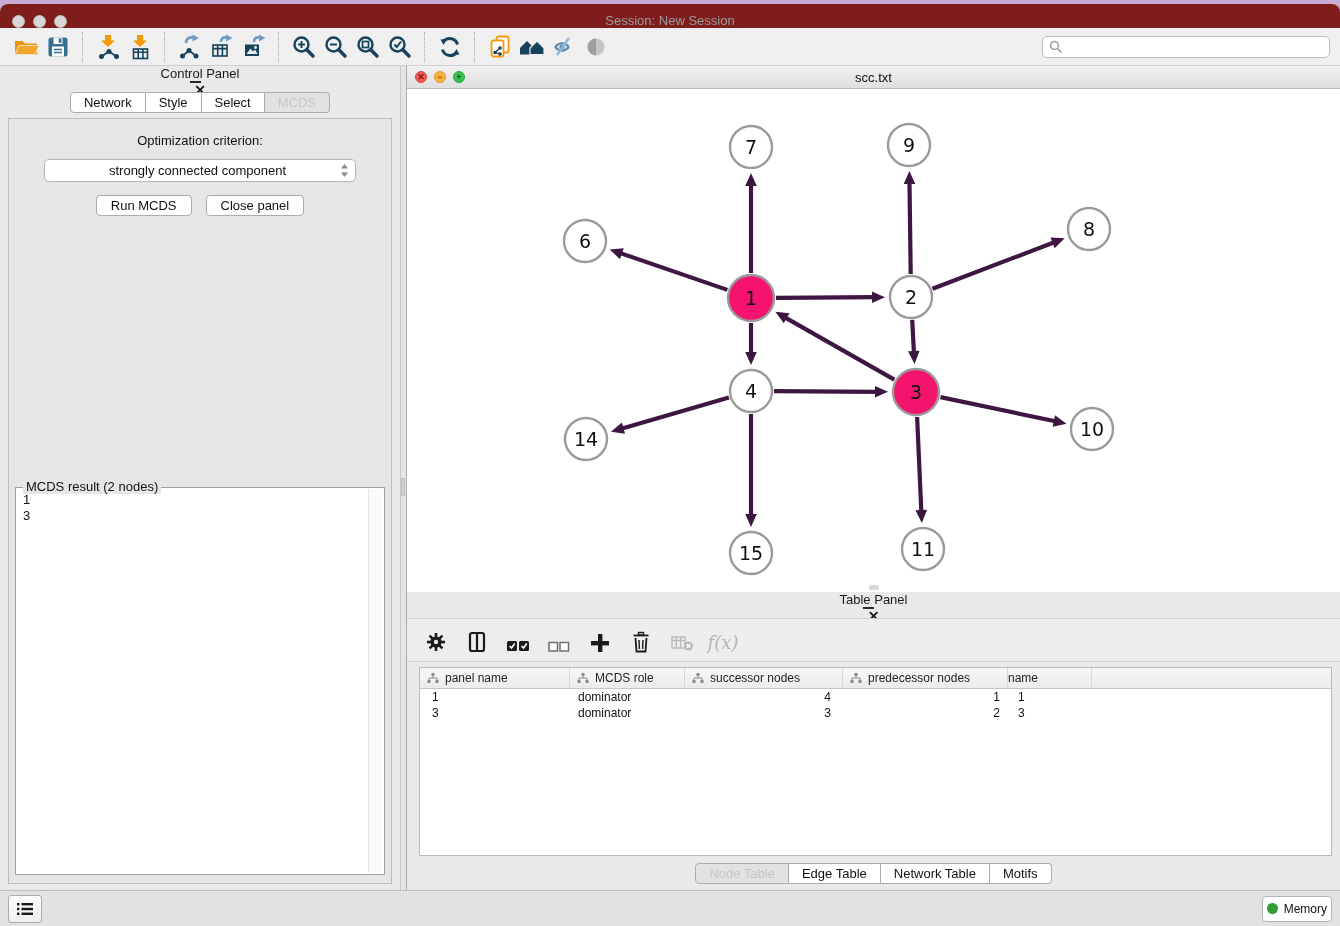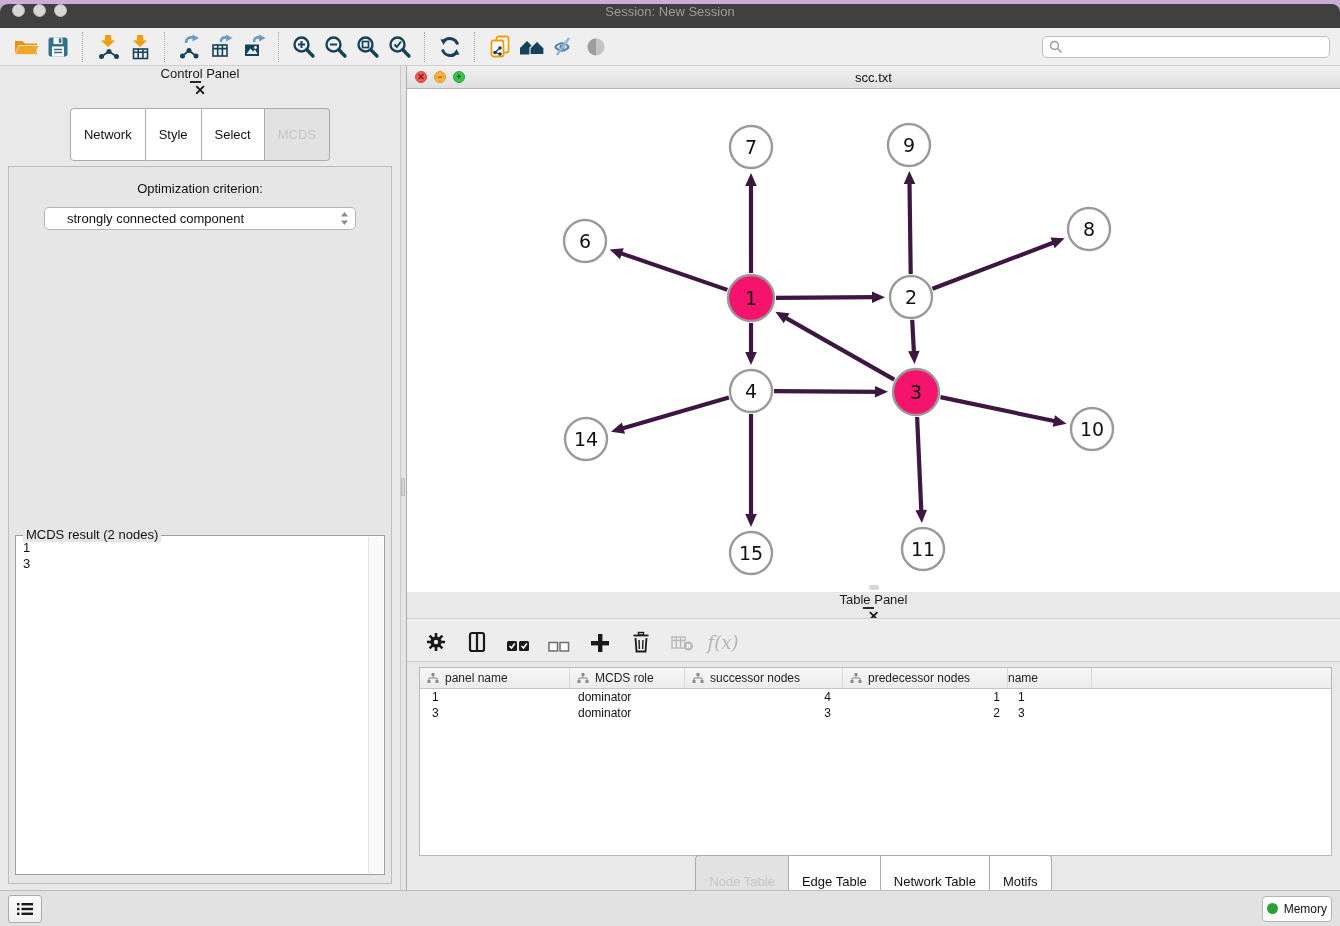--- a/index.html
+++ b/index.html
@@ -3,22 +3,22 @@
 <meta charset="utf-8">
 <style>
   html,body{margin:0;padding:0;}
   body{width:1340px;height:926px;position:relative;overflow:hidden;
        background:#C9ADD6;font-family:"Liberation Sans",sans-serif;
        -webkit-font-smoothing:antialiased;}
   .window{position:absolute;top:4px;left:0;right:0;bottom:0;background:#ECECEC;
           border-radius:8px 8px 0 0;overflow:hidden;}
 
   
-  .titlebar{position:absolute;top:0;left:0;right:0;height:24px;background:#404040;
-            border-bottom:1px solid #D9D9D9;display:flex;align-items:flex-start;}
+  .titlebar{position:absolute;top:0;left:0;right:0;height:24px;background:#7f1d1d;
+            border-bottom:1px solid #D9D9D9;display:flex;align-items:flex-end;}
   .traffic{display:flex;gap:8px;margin-left:12px;}
   .tl{width:13px;height:13px;border-radius:50%;box-sizing:border-box;display:flex;
       align-items:center;justify-content:center;font-size:9px;line-height:1;font-weight:bold;}
   .tl.gray{background:#D7D7D7;border:1px solid #BBBBBB;}
   .tl.red{background:#F25A52;border:1px solid #D6473F;color:#7A1410;}
   .tl.yellow{background:#F7B13C;border:1px solid #DE9A2B;color:#925906;}
   .tl.green{background:#3BC14E;border:1px solid #2EA33F;color:#0B5B19;}
   .win-title{position:absolute;left:0;right:0;text-align:center;font-size:13px;color:#9C9C9C;}
 
   
@@ -41,31 +41,31 @@
   
   .panel-header{height:26px;display:flex;align-items:center;padding:0 10px;flex-direction:column;}
   .panel-title{font-size:13px;color:#1a1a1a;}
   .panel-header .ph-spacer{flex:1;}
   .float-icon{width:11px;height:10px;border:1.5px solid #2a2a2a;box-sizing:border-box;margin-right:10px;}
   .close-x{font-size:14px;font-weight:bold;color:#1a1a1a;line-height:1;}
 
   
   .seg-tabs{display:flex;justify-content:center;}
   .seg{font-size:13px;color:#111;background:#fff;border:1px solid #ABABAB;border-left:none;
-       padding:18px 13px;cursor:default;margin-top:16px;}
+       padding:2px 13px;cursor:default;}
   .seg:first-child{border-left:1px solid #ABABAB;border-radius:4px 0 0 4px;}
   .seg:last-child{border-radius:0 4px 4px 0;}
   .seg.disabled-active{background:#E2E2E2;color:#C6C6C6;}
 
   
   .cp-body{flex:1;margin:5px 8px 6px 8px;border:1px solid #BDBDBD;background:#E6E6E6;
            position:relative;padding-top:14px;}
   .opt-label{text-align:center;font-size:13px;color:#111;}
   .cp-select{width:312px;height:23px;margin:11px auto 0;background:#fff;border:1px solid #B5B5B5;
-             border-radius:5px;display:flex;align-items:center;padding:0 6px 0 22px;box-sizing:border-box;}
+             border-radius:5px;display:flex;align-items:center;padding:0 6px 0 10px;box-sizing:border-box;text-align:center;}
   .cp-select span{flex:1;font-size:13px;color:#111;}
   .btn-row{display:flex;justify-content:center;gap:14px;margin-top:13px;}
   .mac-btn{background:#fff;border:1px solid #ABABAB;border-radius:4px;font-size:13px;color:#111;
            padding:2px 14px;cursor:default;}
   .groupbox{position:absolute;left:6px;right:6px;top:368px;bottom:8px;border:1px solid #9F9F9F;background:#fff;}
   .group-label{position:absolute;top:-9px;left:7px;background:#E6E6E6;padding:0 3px;font-size:13px;color:#111;}
   .result-text{position:absolute;inset:1px 15px 1px 1px;padding:3px 6px;font-size:13px;color:#111;line-height:16px;overflow:hidden;}
   .result-scroll{position:absolute;top:1px;bottom:1px;right:1px;width:14px;background:#FAFAFA;border-left:1px solid #E3E3E3;}
 
   
@@ -303,20 +303,24 @@
         <div class="seg disabled-active">MCDS</div>
       </div>
       <div class="cp-body">
         <div class="opt-label">Optimization criterion:</div>
         <div class="cp-select">
           <span>strongly connected component</span>
           <svg width="9" height="15" viewBox="0 0 9 15">
             <path d="M4.5 1 L8 5.5 H1 Z" fill="#8A8A8A"></path>
             <path d="M4.5 14 L1 9.5 H8 Z" fill="#8A8A8A"></path>
           </svg>
+        </div>
+        <div class="btn-row">
+          <div class="mac-btn">Run MCDS</div>
+          <div class="mac-btn">Close panel</div>
         </div>
         <div class="groupbox">
           <div class="group-label">MCDS result (2 nodes)</div>
           <div class="result-text" id="result-lines">
               <div>1</div>
               <div>3</div>
             </div>
           <div class="result-scroll"></div>
         </div>
       </div>

